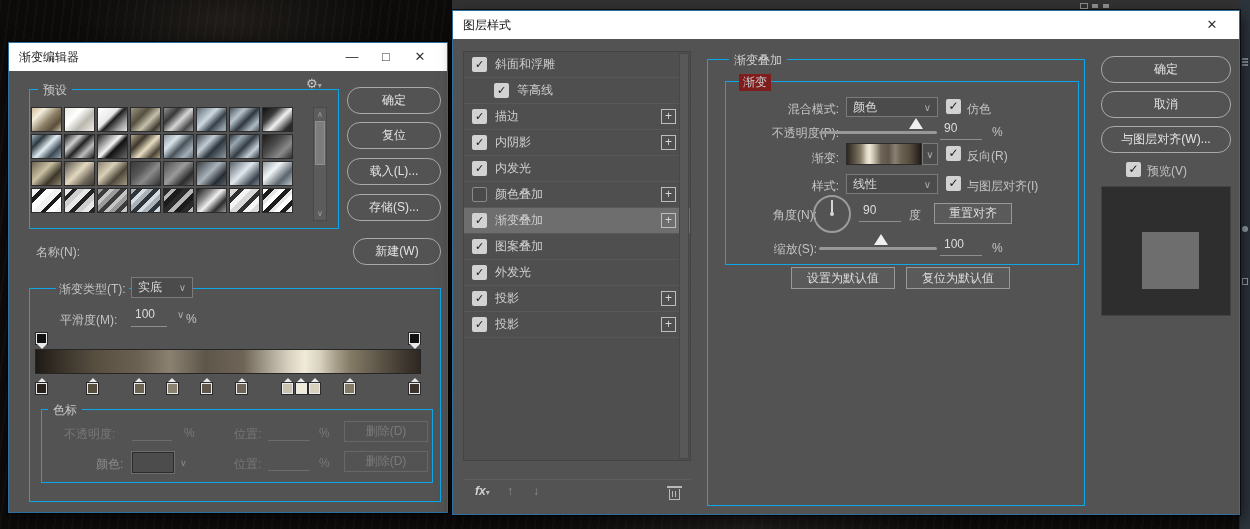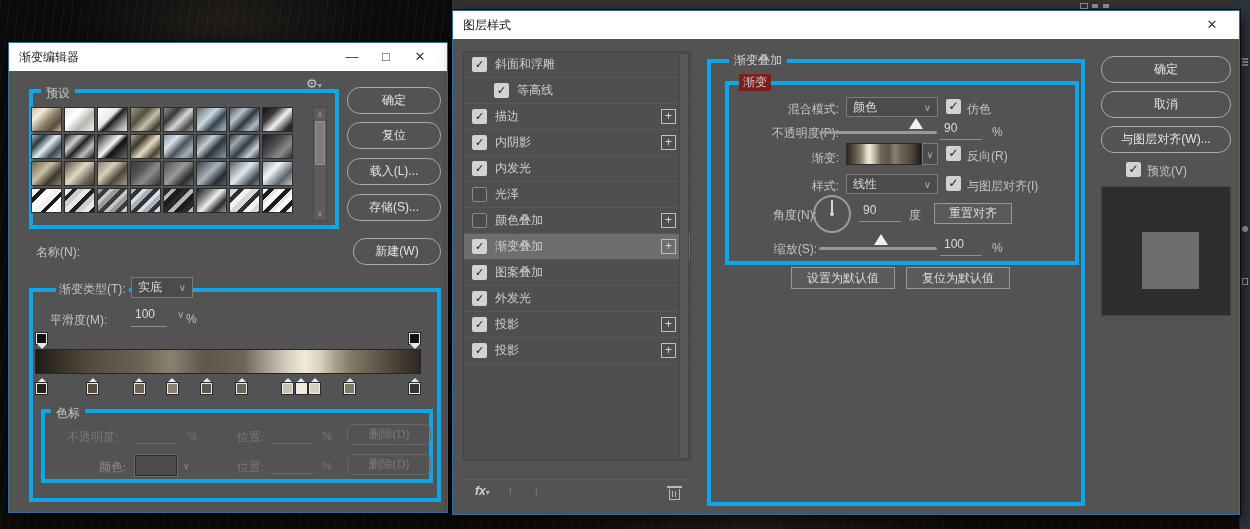--- a/index.html
+++ b/index.html
@@ -23,34 +23,34 @@
     border:1px solid #2f6f9e;
     box-shadow:0 0 0 1px rgba(0,0,0,.65), 3px 5px 14px rgba(0,0,0,.6);
     box-sizing:border-box;
   }
   .titlebar{
     position:absolute;left:0;top:0;right:0;height:28px;background:#ffffff;color:#161616;
     display:flex;align-items:center;padding:0 10px;box-sizing:border-box;
   }
   .titlebar .t{flex:1;font-size:12px;}
   .winbtn{width:34px;height:22px;text-align:center;line-height:22px;color:#333;font-size:13px;cursor:default;}
-  .group{position:absolute;border:4px solid #0ea5e9;box-sizing:border-box;font-family:Liberation Serif, serif;}
+  .group{position:absolute;border:1px solid #0ea5e9;box-sizing:border-box;}
   .legend{position:absolute;top:-8px;left:8px;background:#535353;padding:0 5px;color:#c9c9c9;}
   .lbl{color:#c3c3c3;}
   .dim{color:#8b8b8b;}
   .dis{color:#787878;}
   .rbtn{
     position:absolute;border:1px solid #a9a9a9;border-radius:13px;color:#e3e3e3;
     text-align:center;box-sizing:border-box;background:transparent;
   }
   .sqbtn{
     position:absolute;border:1px solid #989898;background:#5a5a5a;color:#dedede;
     text-align:center;box-sizing:border-box;
   }
-  .sqbtn.disb{border-color:#676767;color:#7a7a7a;background:transparent;border-radius:7px;}
+  .sqbtn.disb{border-color:#676767;color:#7a7a7a;background:transparent;}
   .dd{
     position:absolute;background:#4b4b4b;border:1px solid #7b7b7b;color:#dadada;
     display:flex;align-items:center;justify-content:space-between;
     padding:0 6px;box-sizing:border-box;
   }
   .dd .chev{color:#a9a9a9;font-size:10px;}
   .uline{position:absolute;border-bottom:1px solid #8f8f8f;color:#dcdcdc;box-sizing:border-box;}
   .uline.disb{border-bottom-color:#6c6c6c;}
   .cbx{
     position:absolute;width:15px;height:15px;background:#d2d2d2;border-radius:2px;
@@ -172,21 +172,21 @@
   <div class="rbtn" style="left:344px;top:195px;width:88px;height:27px;line-height:25px;">新建(W)</div>
 
   <div class="group" style="left:20px;top:245px;width:412px;height:214px;"></div>
 
   <span class="lbl" style="position:absolute;left:47px;top:238px;background:#535353;padding:0 3px;">渐变类型(T):</span>
   <div class="dd" style="left:122px;top:234px;width:62px;height:21px;">
     <span>实底</span>
     <span class="chev">∨</span>
   </div>
 
-  <span class="lbl" style="position:absolute;left:41px;top:269px;">平滑度(M):</span>
+  <span class="lbl" style="position:absolute;left:51px;top:269px;">平滑度(M):</span>
   <div class="uline" style="left:122px;top:264px;width:36px;height:20px;padding-left:4px;">
     <span>100</span>
   </div>
   <span class="dd chev" style="left:162px;top:266px;border:none;background:none;position:absolute;color:#a9a9a9;font-size:10px;">∨</span>
   <span class="lbl" style="position:absolute;left:177px;top:269px;">%</span>
 
   <div style="position:absolute;left:26px;top:290px;width:386px;height:66px;">
     <div id="ostops" style="position:absolute;inset:0;">
         <div class="ostop" style="left: 0px;">
           <div class="sq"></div>
@@ -291,24 +291,20 @@
         <span class="cb">✓</span>
         <span class="fx-label">内阴影</span>
         <span class="plusbtn">+</span>
       </div>
       <div class="fx-row">
         <span class="cb">✓</span>
         <span class="fx-label">内发光</span>
       </div>
       <div class="fx-row">
         <span class="cb off"></span>
-        <span class="fx-label">光泽</span>
-      </div>
-      <div class="fx-row">
-        <span class="cb off"></span>
         <span class="fx-label">颜色叠加</span>
         <span class="plusbtn">+</span>
       </div>
       <div class="fx-row selected">
         <span class="cb">✓</span>
         <span class="fx-label">渐变叠加</span>
         <span class="plusbtn">+</span>
       </div>
       <div class="fx-row">
         <span class="cb">✓</span>

